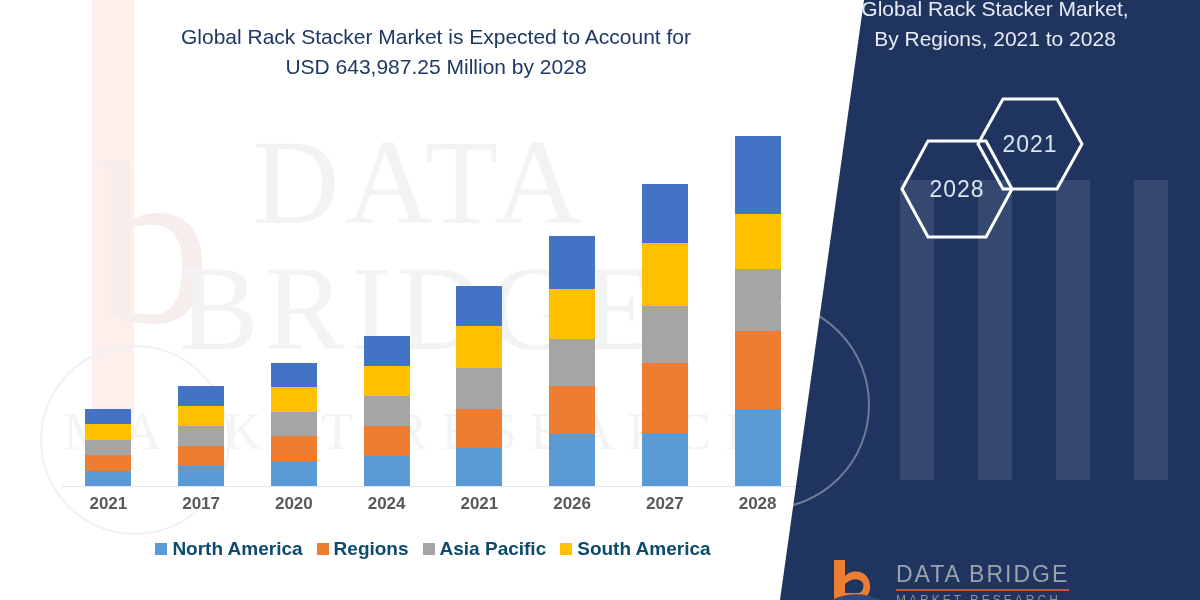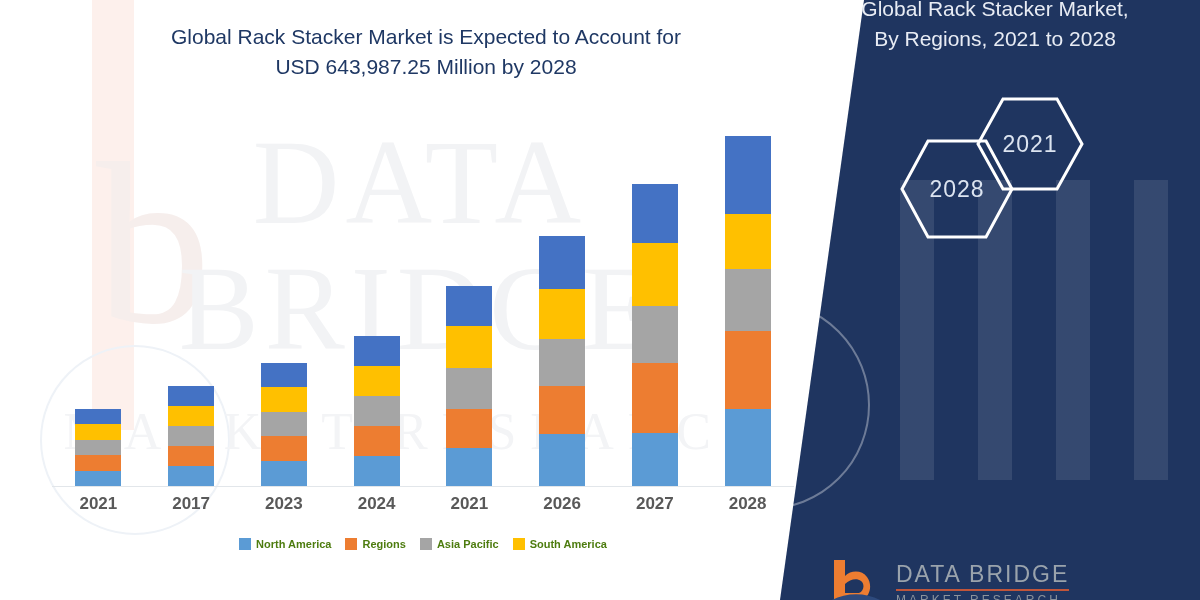--- a/index.html
+++ b/index.html
@@ -70,21 +70,21 @@
     font-size: 52px;
     letter-spacing: 14px;
     color: #f3f4f6;
     font-family: "Liberation Serif", serif;
     margin-top: 30px;
   }
 
   
   .left-panel {
     position: absolute;
-    left: 6px; top: 0;
+    left: 16px; top: 0;
     width: 840px; height: 468px;
     z-index: 2;
   }
 
   .chart-title {
     position: absolute;
     left: 60px; top: 22px;
     width: 720px;
     text-align: center;
     color: #1f3864;
@@ -162,23 +162,23 @@
     align-items: center;
     gap: 5px;
     white-space: nowrap;
   }
   .legend-swatch {
     width: 12px; height: 12px;
     display: inline-block;
     flex: 0 0 auto;
   }
   .legend-label {
-    font-size: 11px;
+    font-size: 19px;
     font-weight: bold;
-    color: #4d7c0f;
+    color: #0c4a6e;
   }
 
   
   .right-panel {
     position: absolute;
     right: 0; top: 0;
     width: 420px; height: 600px;
     z-index: 3;
     overflow: hidden;
   }
@@ -373,21 +373,21 @@
             <div class="seg" title="Asia Pacific 2028: 62" style="background: rgb(165, 165, 165); height: 62px;"></div>
             <div class="seg" title="South America 2028: 55" style="background: rgb(255, 192, 0); height: 55px;"></div>
             <div class="seg" title="Middle East and Africa 2028: 78" style="background: rgb(68, 114, 196); height: 78px;"></div>
           </div>
         </div>
       </div>
 
     <div class="x-labels" id="x-labels">
         <div class="x-label">2021</div>
         <div class="x-label">2017</div>
-        <div class="x-label">2023</div>
+        <div class="x-label">2020</div>
         <div class="x-label">2024</div>
         <div class="x-label">2021</div>
         <div class="x-label">2026</div>
         <div class="x-label">2027</div>
         <div class="x-label">2028</div>
       </div>
 
     <div class="legend" id="legend">
         <div class="legend-item">
           <span class="legend-swatch" style="background: rgb(91, 155, 213);"></span>

